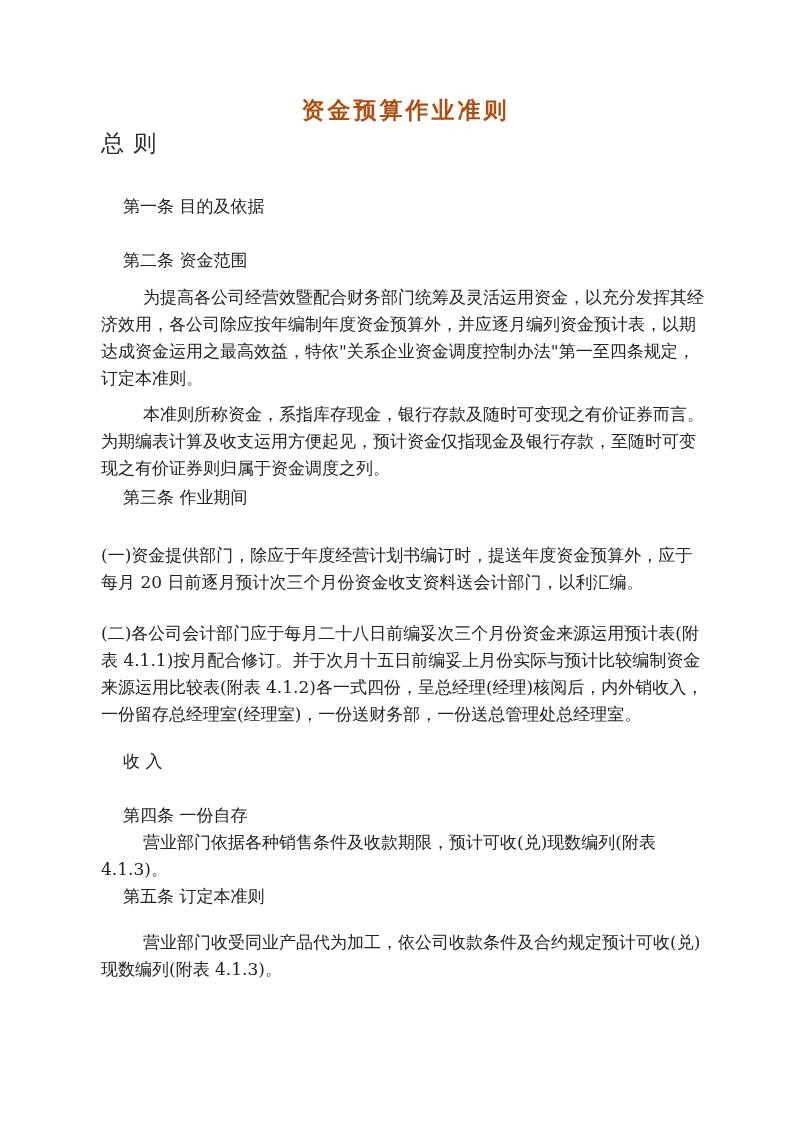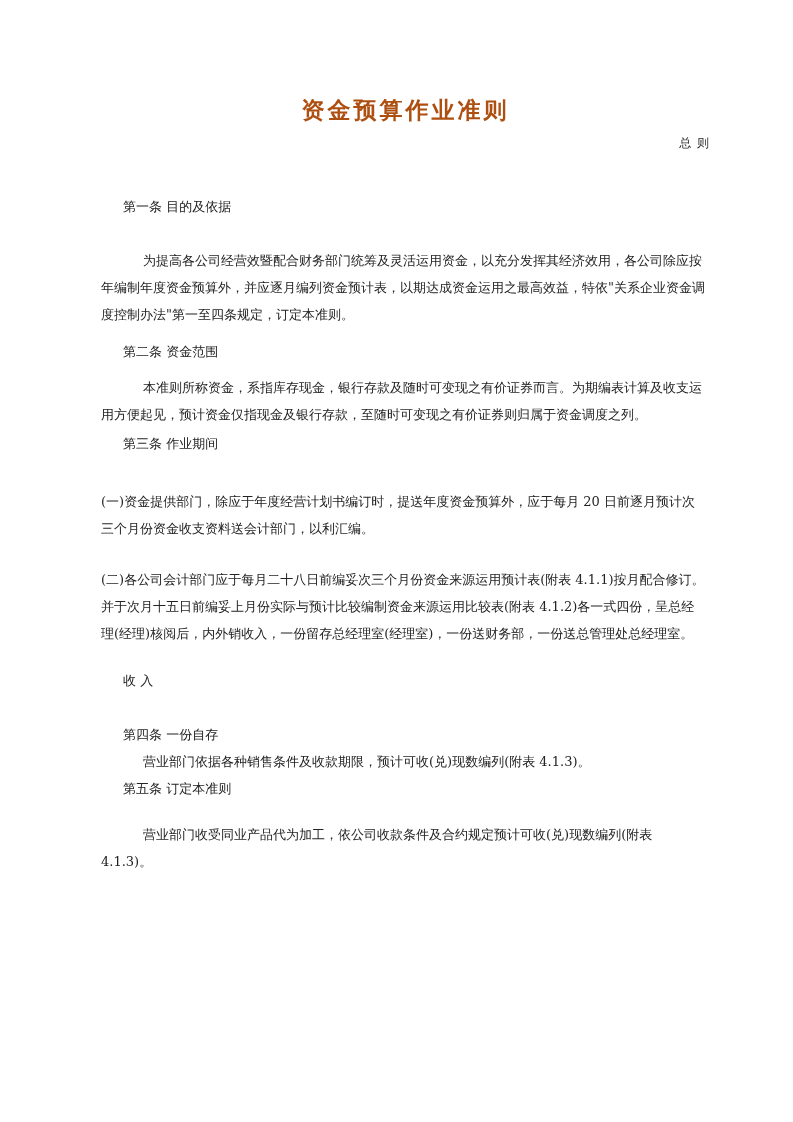--- a/index.html
+++ b/index.html
@@ -22,28 +22,28 @@
     margin: 0;
     text-align: center;
     font-size: 23px;
     line-height: 26px;
     font-weight: bold;
     letter-spacing: 3px;
     color: var(--title-color);
   }
   .doc-subtitle {
     margin-top: 8px;
-    text-align: right;
-    font-size: 12px;
+    text-align: left;
+    font-size: 23px;
     line-height: 24px;
     letter-spacing: 1px;
     color: #2a2a2a;
   }
   #blocks {
-    font-size: 13px;
+    font-size: 17px;
     line-height: 27px;
     text-align: left;
     color: #232323;
     width: 604px;
   }
   .block { margin: 0; }
   .block.heading { padding-left: 22px; }
   .block.para.indent { text-indent: 42px; }
   
   #blocks > :nth-child(1)  { margin-top: 38px; }
@@ -61,22 +61,22 @@
 </style>
 </head>
 <body>
 
 <div class="page">
   <div class="content">
     <h1 class="doc-title">资金预算作业准则</h1>
     <div class="doc-subtitle">总 则</div>
     <div id="blocks">
         <div class="block heading">第一条 目的及依据</div>
+        <div class="block heading">第二条 资金范围</div>
         <div class="block para indent">为提高各公司经营效暨配合财务部门统筹及灵活运用资金，以充分发挥其经济效用，各公司除应按年编制年度资金预算外，并应逐月编列资金预计表，以期达成资金运用之最高效益，特依"关系企业资金调度控制办法"第一至四条规定，订定本准则。</div>
-        <div class="block heading">第二条 资金范围</div>
         <div class="block para indent">本准则所称资金，系指库存现金，银行存款及随时可变现之有价证券而言。为期编表计算及收支运用方便起见，预计资金仅指现金及银行存款，至随时可变现之有价证券则归属于资金调度之列。</div>
         <div class="block heading">第三条 作业期间</div>
         <div class="block para">(一)资金提供部门，除应于年度经营计划书编订时，提送年度资金预算外，应于每月 20 日前逐月预计次三个月份资金收支资料送会计部门，以利汇编。</div>
         <div class="block para">(二)各公司会计部门应于每月二十八日前编妥次三个月份资金来源运用预计表(附表 4.1.1)按月配合修订。并于次月十五日前编妥上月份实际与预计比较编制资金来源运用比较表(附表 4.1.2)各一式四份，呈总经理(经理)核阅后，内外销收入，一份留存总经理室(经理室)，一份送财务部，一份送总管理处总经理室。</div>
         <div class="block heading">收 入</div>
         <div class="block heading">第四条 一份自存</div>
         <div class="block para indent">营业部门依据各种销售条件及收款期限，预计可收(兑)现数编列(附表 4.1.3)。</div>
         <div class="block heading">第五条 订定本准则</div>
         <div class="block para indent">营业部门收受同业产品代为加工，依公司收款条件及合约规定预计可收(兑)现数编列(附表 4.1.3)。</div>
       </div>

